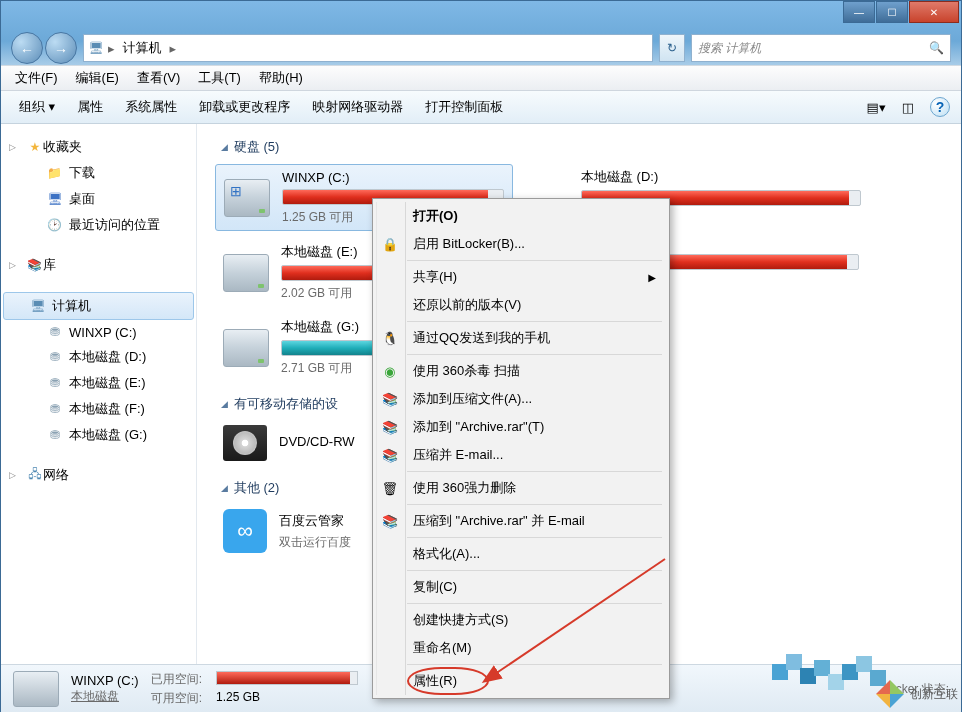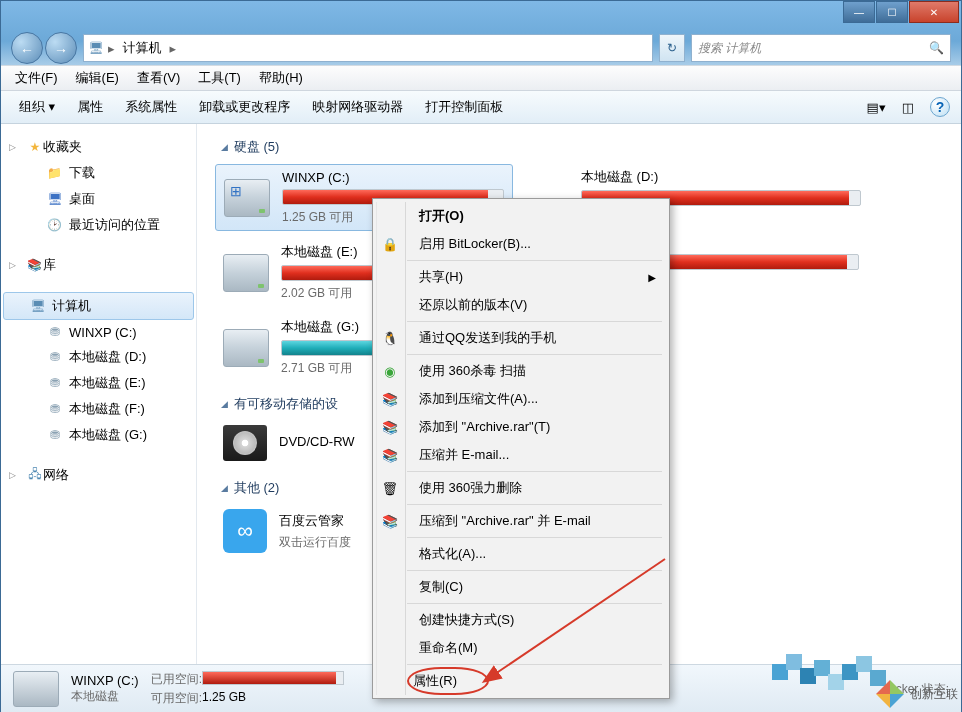--- a/index.html
+++ b/index.html
@@ -368,21 +368,21 @@
   .statusbar .sb-drive-glyph {
     width: 44px;
     height: 34px;
     background: linear-gradient(to bottom, #e8eef3, #aab8c3);
     border: 1px solid #9cabb7;
     border-radius: 3px;
   }
   .sb-text {
     display: grid;
     grid-template-columns: auto auto auto;
-    gap: 2px 0;
+    gap: 2px 14px;
   }
   .sb-label { color: #6a6a6a; }
   .sb-bar {
     width: 140px;
     height: 12px;
     background: #eaeef2;
     border: 1px solid #bfc8cf;
     position: relative;
   }
   .sb-bar .fill {
@@ -413,21 +413,21 @@
   .ctx-inner::before {
     content: "";
     position: absolute;
     left: 28px;
     top: 0;
     bottom: 0;
     width: 1px;
     background: #d8d8d8;
   }
   .ctx-item {
-    padding: 5px 16px 5px 12px;
+    padding: 5px 16px 5px 6px;
     position: relative;
     display: flex;
     align-items: center;
   }
   .ctx-item.bold { font-weight: bold; }
   .ctx-item .arrow {
     position: absolute;
     right: 10px;
     font-size: 10px;
   }
@@ -699,21 +699,21 @@
           </div>
         </div>
       </div>
     </div>
   </div>
 
   <div class="statusbar">
     <div class="sb-drive-glyph"></div>
     <div>
       <div style="font-size:13px;">WINXP (C:)</div>
-      <div style="color:#6a6a6a;">本地磁盘</div>
+      <div style="color:#6a6a6a;text-decoration:underline;">本地磁盘</div>
     </div>
     <div class="sb-text">
       <span class="sb-label">已用空间:</span>
       <div class="sb-bar">
           <div class="fill"></div>
         </div>
       <span></span>
       <span class="sb-label">可用空间:</span>
       <span>1.25 GB</span>
       <span></span>

